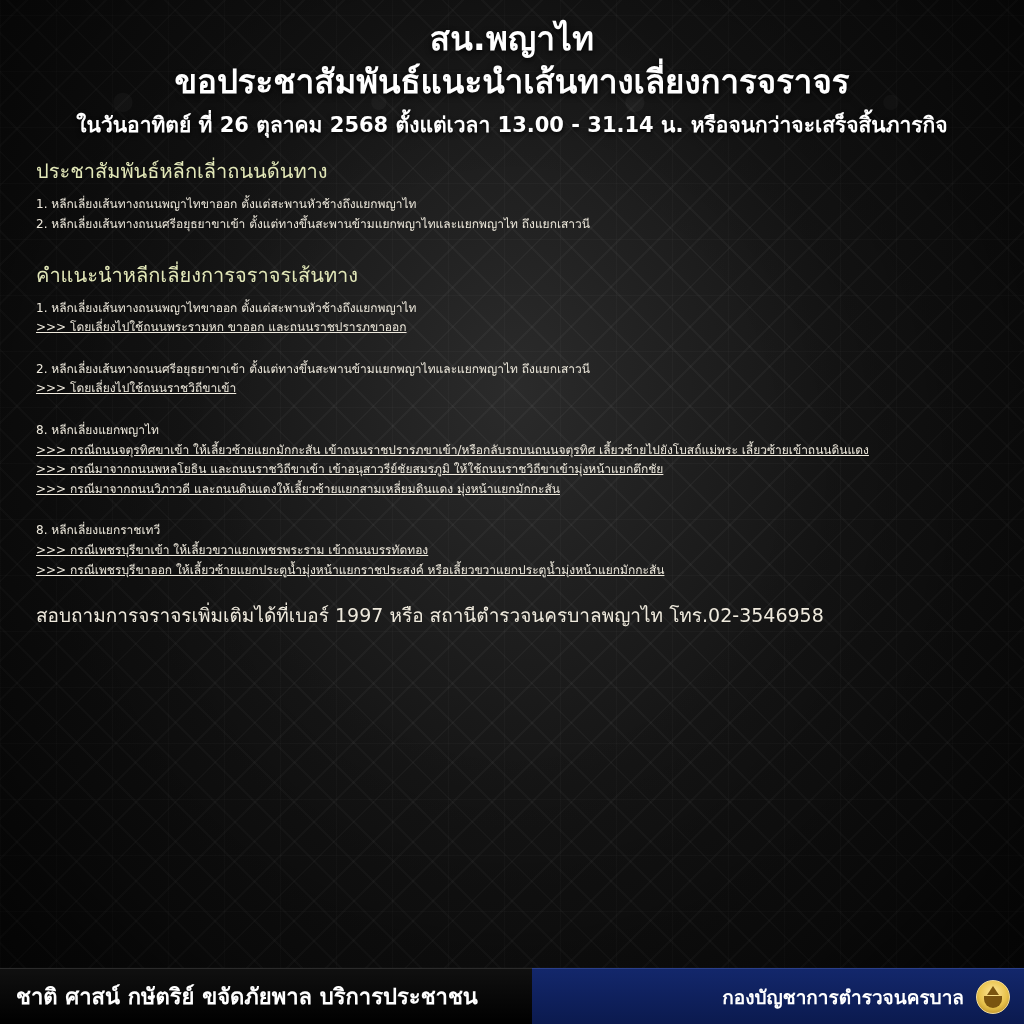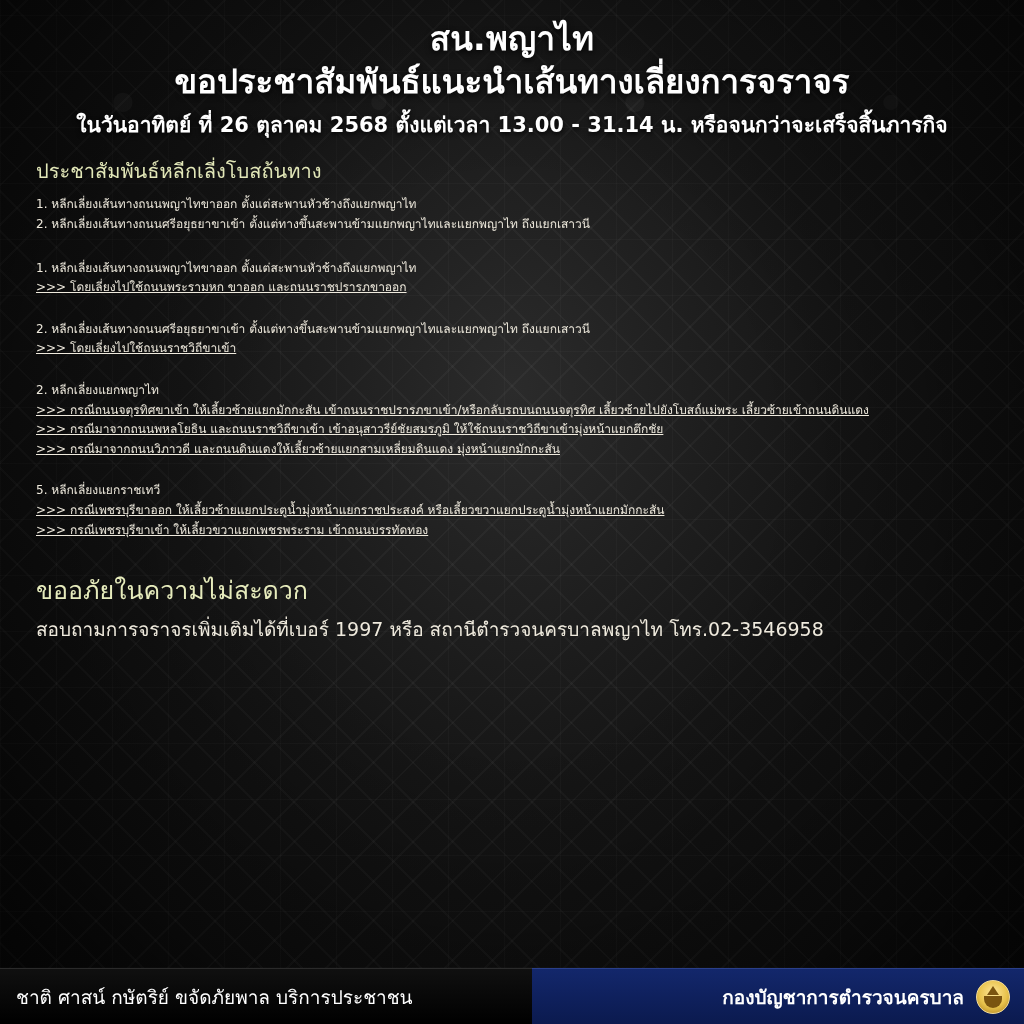--- a/index.html
+++ b/index.html
@@ -112,22 +112,22 @@
   }
   .footer-left {
     flex: 0 0 52%;
     background: linear-gradient(180deg, #101010 0%, #000000 100%);
     display: flex;
     align-items: center;
     padding-left: 16px;
     border-top: 1px solid #2a2a2a;
   }
   .footer-left span {
-    font-size: 19px;
-    font-weight: normal;
+    font-size: 22px;
+    font-weight: bold;
     color: #ffffff;
   }
   .footer-right {
     flex: 1;
     background: linear-gradient(180deg, #13276b 0%, #0b1a4f 100%);
     display: flex;
     align-items: center;
     justify-content: flex-end;
     padding-right: 14px;
     gap: 12px;
@@ -176,51 +176,51 @@
   <div class="content">
 
     <div class="header">
       <div class="title-main">สน.พญาไท</div>
       <div class="title-sub">ขอประชาสัมพันธ์แนะนำเส้นทางเลี่ยงการจราจร</div>
       <div class="title-date">ในวันอาทิตย์ ที่ 26 ตุลาคม 2568 ตั้งแต่เวลา 13.00 - 31.14 น. หรือจนกว่าจะเสร็จสิ้นภารกิจ</div>
     </div>
 
     <div class="body">
 
-      <div class="section-head">ประชาสัมพันธ์หลีกเลี่งโบสถ้นทาง</div>
+      <div class="section-head">ประชาสัมพันธ์หลีกเลี่าถนนด้นทาง</div>
       <div class="line">1. หลีกเลี่ยงเส้นทางถนนพญาไทขาออก ตั้งแต่สะพานหัวช้างถึงแยกพญาไท</div>
       <div class="line">2. หลีกเลี่ยงเส้นทางถนนศรีอยุธยาขาเข้า ตั้งแต่ทางขึ้นสะพานข้ามแยกพญาไทและแยกพญาไท ถึงแยกเสาวนี</div>
 
       <div class="section-gap"></div>
 
+      <div class="section-head">คำแนะนำหลีกเลี่ยงการจราจรเส้นทาง</div>
 
       <div class="line">1. หลีกเลี่ยงเส้นทางถนนพญาไทขาออก ตั้งแต่สะพานหัวช้างถึงแยกพญาไท</div>
       <div class="line indent">&gt;&gt;&gt; โดยเลี่ยงไปใช้ถนนพระรามหก ขาออก และถนนราชปรารภขาออก</div>
 
       <div class="gap-md"></div>
 
       <div class="line">2. หลีกเลี่ยงเส้นทางถนนศรีอยุธยาขาเข้า ตั้งแต่ทางขึ้นสะพานข้ามแยกพญาไทและแยกพญาไท ถึงแยกเสาวนี</div>
       <div class="line indent">&gt;&gt;&gt; โดยเลี่ยงไปใช้ถนนราชวิถีขาเข้า</div>
 
       <div class="gap-md"></div>
 
-      <div class="line">2. หลีกเลี่ยงแยกพญาไท</div>
+      <div class="line">8. หลีกเลี่ยงแยกพญาไท</div>
       <div class="line indent">&gt;&gt;&gt; กรณีถนนจตุรทิศขาเข้า ให้เลี้ยวซ้ายแยกมักกะสัน เข้าถนนราชปรารภขาเข้า/หรือกลับรถบนถนนจตุรทิศ เลี้ยวซ้ายไปยังโบสถ์แม่พระ เลี้ยวซ้ายเข้าถนนดินแดง</div>
       <div class="line indent">&gt;&gt;&gt; กรณีมาจากถนนพหลโยธิน และถนนราชวิถีขาเข้า เข้าอนุสาวรีย์ชัยสมรภูมิ ให้ใช้ถนนราชวิถีขาเข้ามุ่งหน้าแยกตึกชัย</div>
       <div class="line indent">&gt;&gt;&gt; กรณีมาจากถนนวิภาวดี และถนนดินแดงให้เลี้ยวซ้ายแยกสามเหลี่ยมดินแดง มุ่งหน้าแยกมักกะสัน</div>
 
       <div class="gap-md"></div>
 
-      <div class="line">5. หลีกเลี่ยงแยกราชเทวี</div>
+      <div class="line">8. หลีกเลี่ยงแยกราชเทวี</div>
+      <div class="line indent">&gt;&gt;&gt; กรณีเพชรบุรีขาเข้า ให้เลี้ยวขวาแยกเพชรพระราม เข้าถนนบรรทัดทอง</div>
       <div class="line indent">&gt;&gt;&gt; กรณีเพชรบุรีขาออก ให้เลี้ยวซ้ายแยกประตูน้ำมุ่งหน้าแยกราชประสงค์ หรือเลี้ยวขวาแยกประตูน้ำมุ่งหน้าแยกมักกะสัน</div>
-      <div class="line indent">&gt;&gt;&gt; กรณีเพชรบุรีขาเข้า ให้เลี้ยวขวาแยกเพชรพระราม เข้าถนนบรรทัดทอง</div>
-
-      <div class="gap-md"></div>
-
-      <div class="apology">ขออภัยในความไม่สะดวก</div>
+
+      <div class="gap-md"></div>
+
       <div class="contact">สอบถามการจราจรเพิ่มเติมได้ที่เบอร์ 1997 หรือ สถานีตำรวจนครบาลพญาไท โทร.02-3546958</div>
     </div>
   </div>
 
   <div class="footer">
     <div class="footer-left">
       <span>ชาติ ศาสน์ กษัตริย์ ขจัดภัยพาล บริการประชาชน</span>
     </div>
     <div class="footer-right">
       <span>กองบัญชาการตำรวจนครบาล</span>

